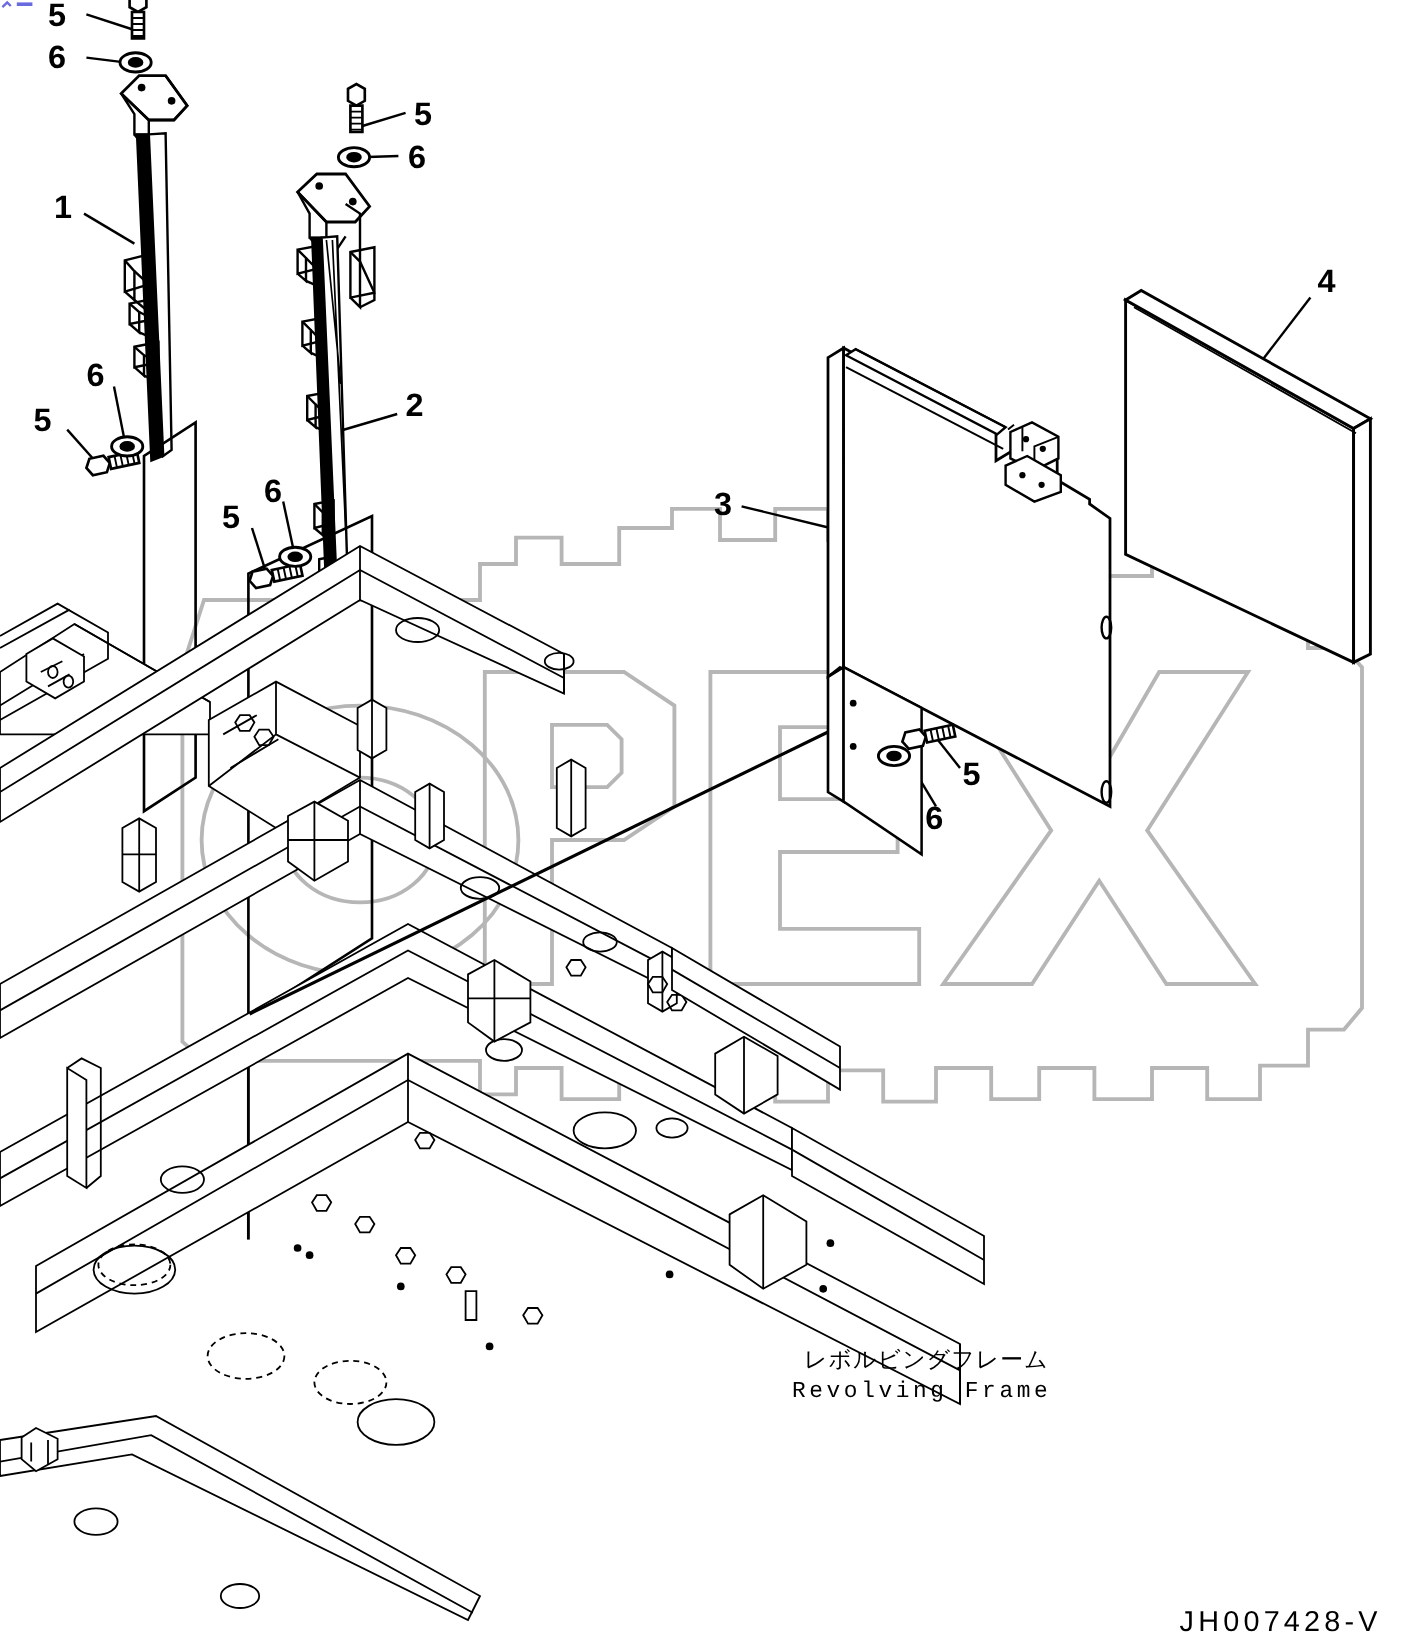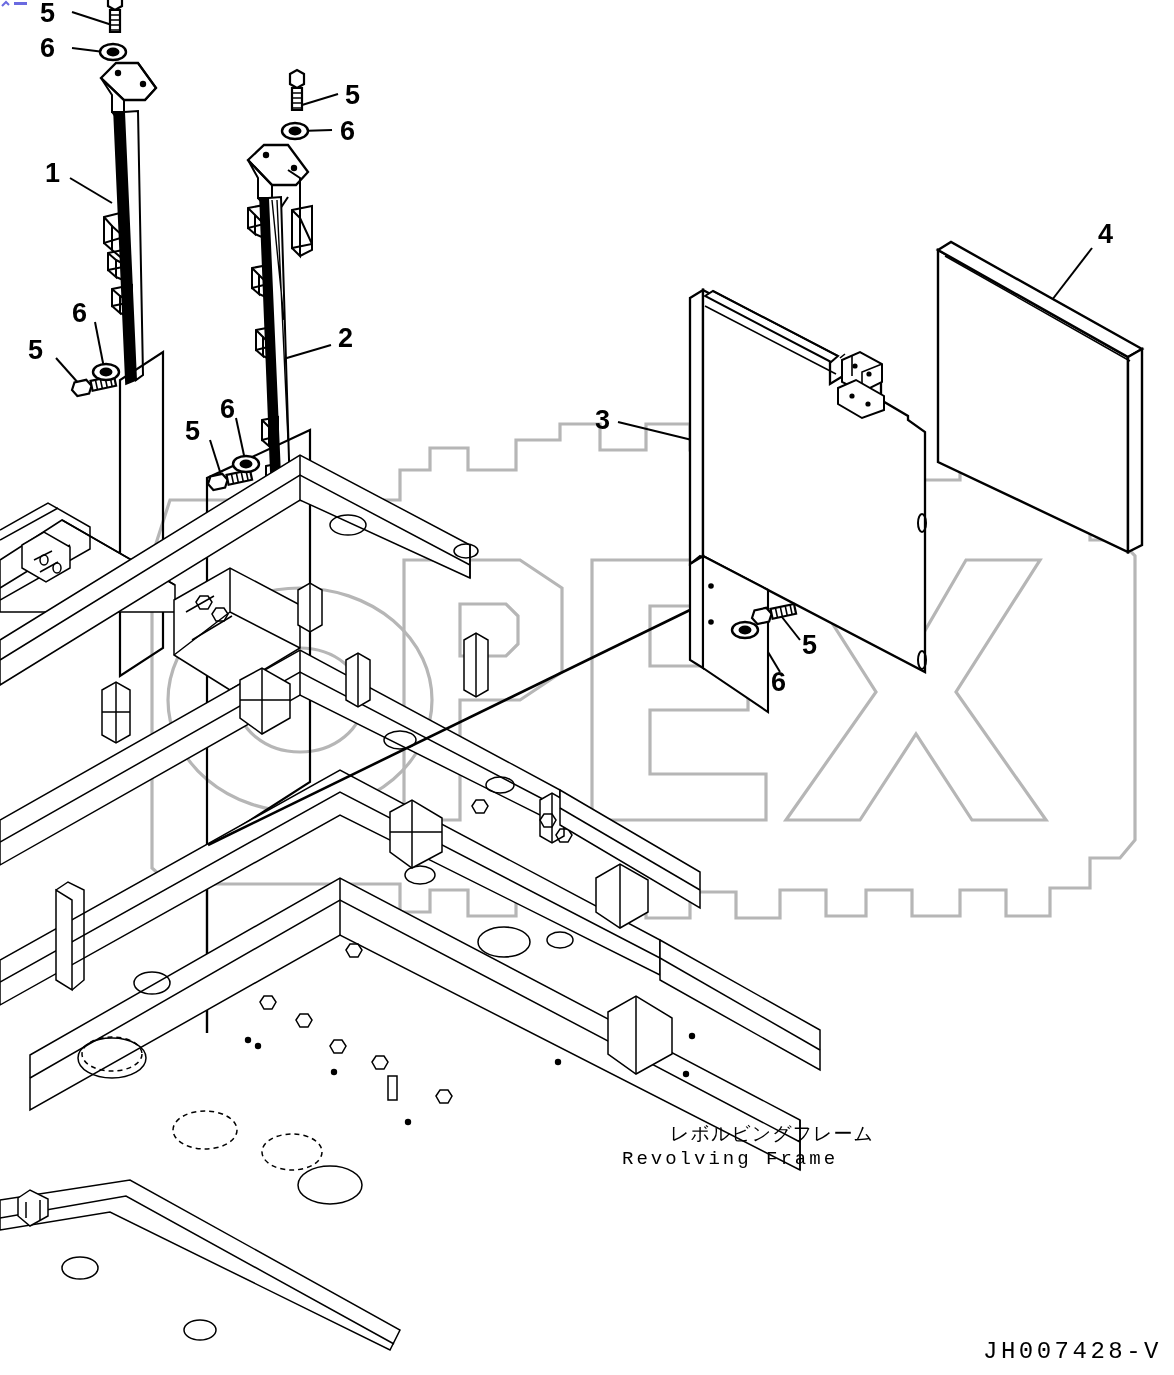--- a/index.html
+++ b/index.html
@@ -39,24 +39,25 @@
   }
   .capt-jp {
     font-family: "DejaVu Sans", sans-serif;
     font-size: 19px;
     letter-spacing: 1px;
   }
   .capt-en {
     font-family: "Liberation Mono", monospace;
     font-size: 19px;
     letter-spacing: 3px;
+    margin-left: 38px;
   }
   .dwg-no {
     position: absolute;
-    font-family: Liberation Mono, monospace;
+    font-family: Liberation Sans, sans-serif;
     font-size: 24px;
     letter-spacing: 3.5px;
     color: #000000;
     white-space: nowrap;
   }
   .corner-mark {
     position: absolute;
     top: 3px;
     left: 1138px;
     width: 30px;

